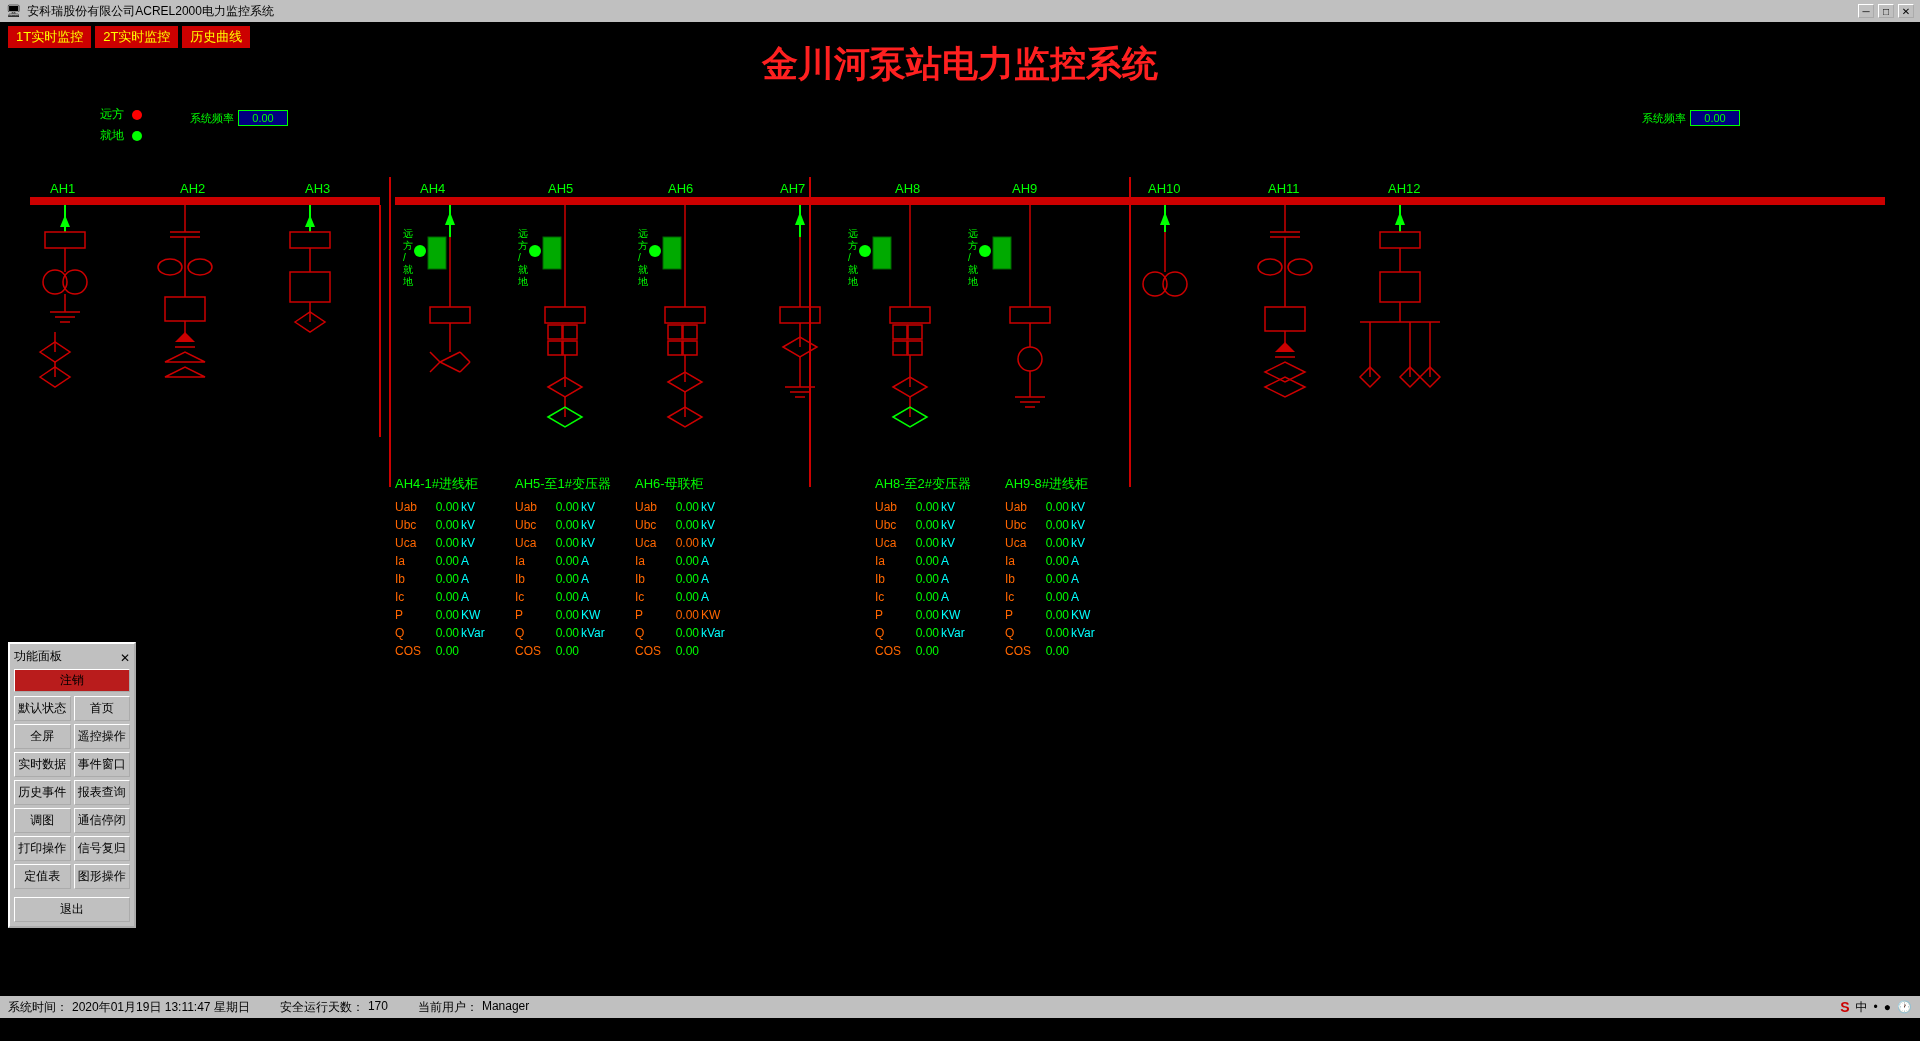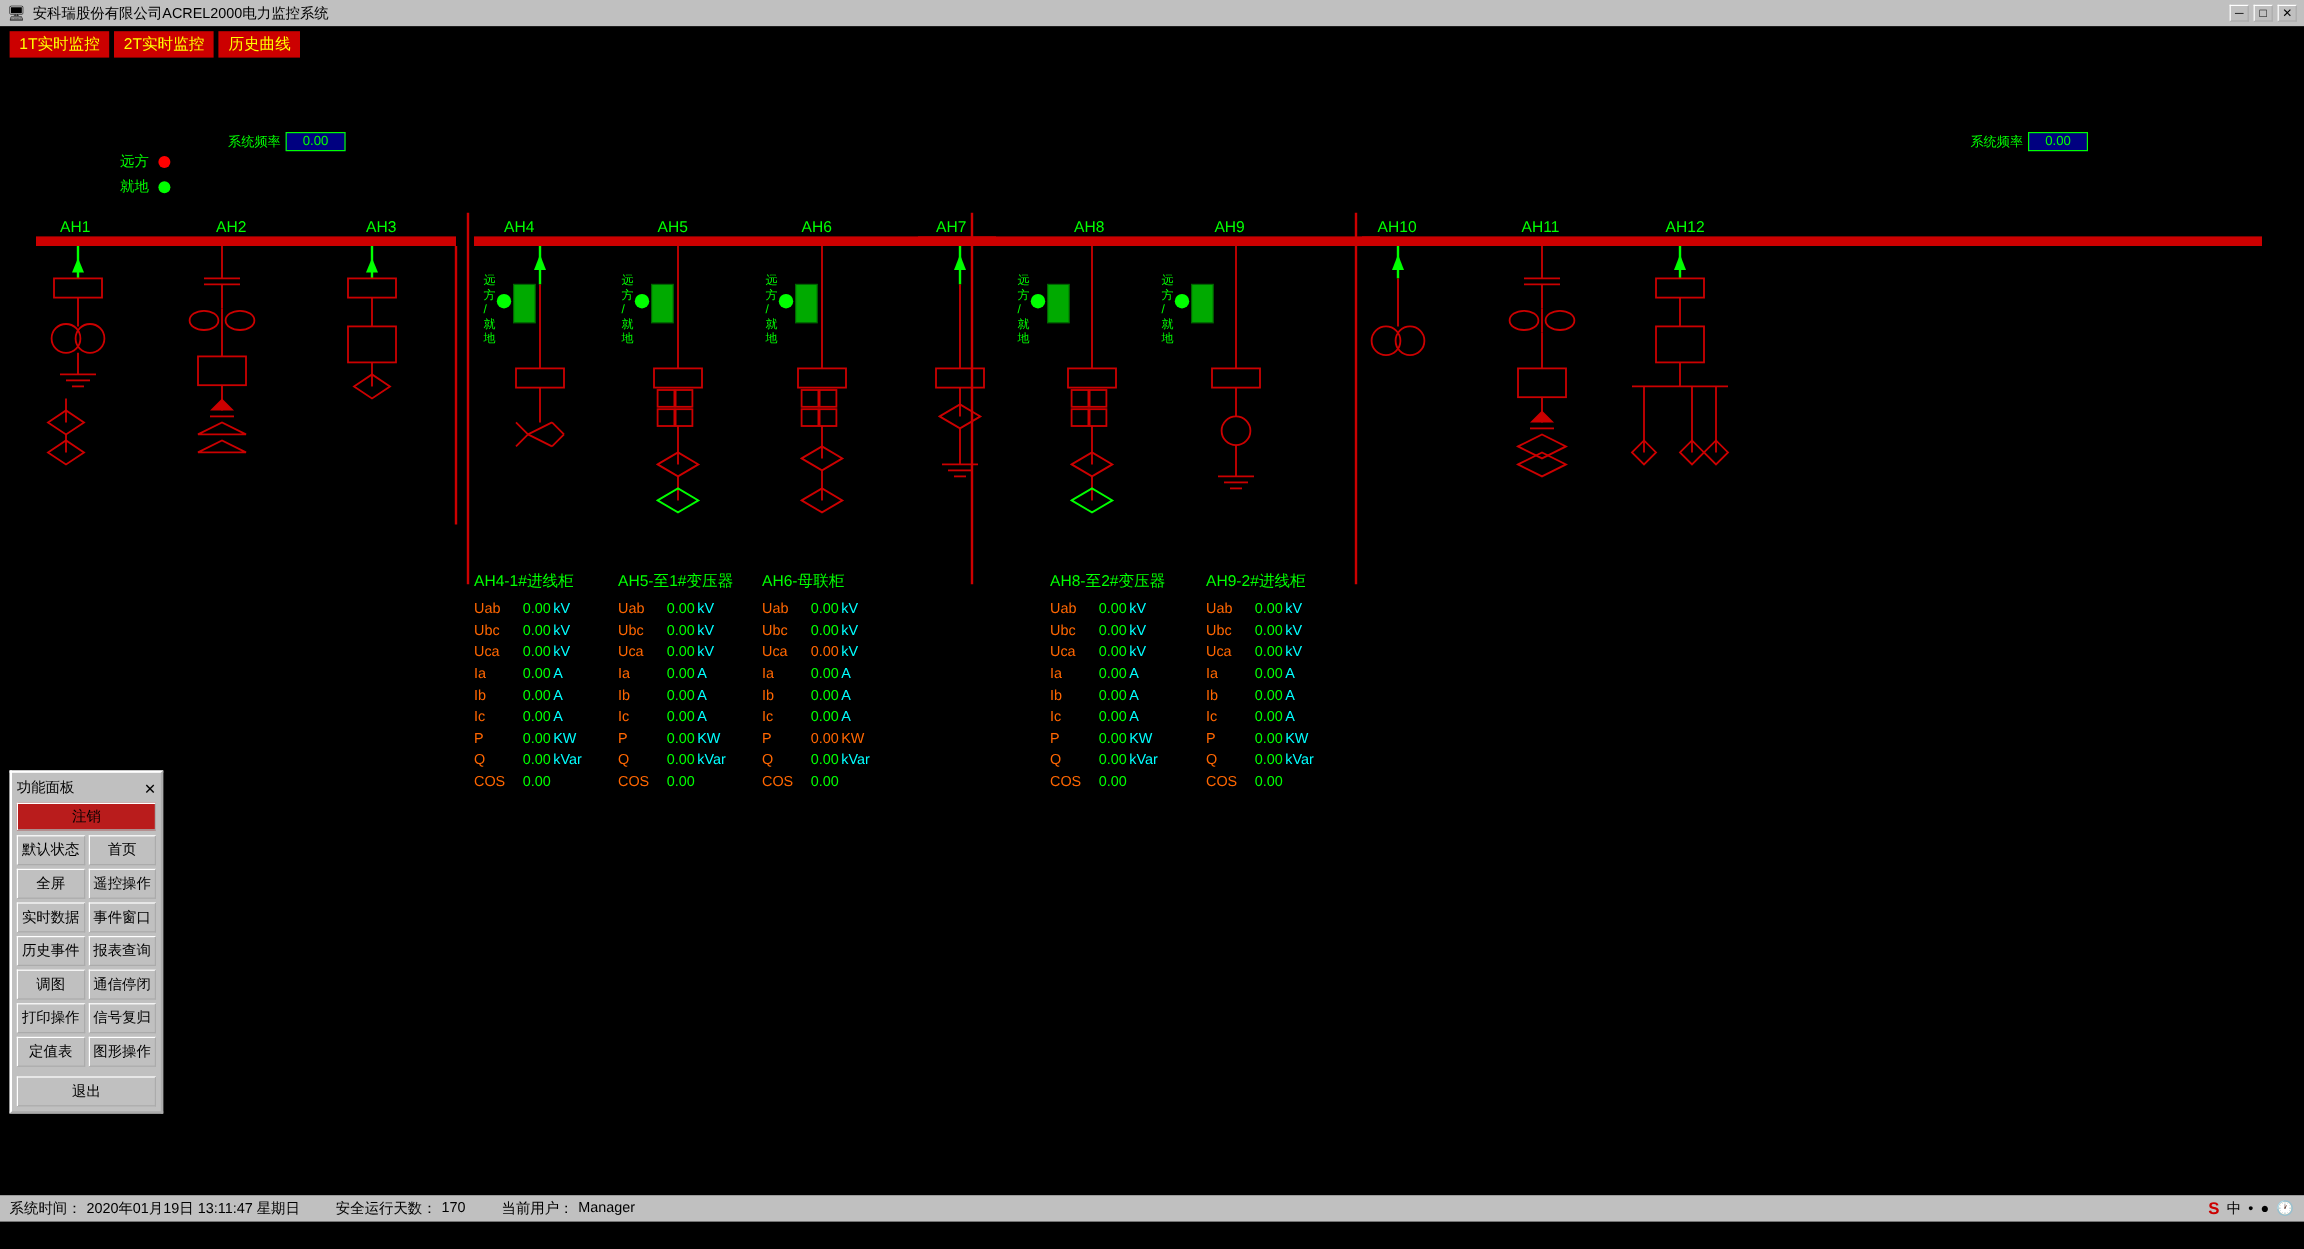--- a/index.html
+++ b/index.html
@@ -96,21 +96,21 @@
       color: #00ff00;
       border: 1px solid #00ff00;
       width: 50px;
       font-size: 11px;
       text-align: center;
       padding: 1px 2px;
     }
     
     #remote-local {
       position: absolute;
-      top: 104px;
+      top: 84px;
       left: 100px;
       display: flex;
       flex-direction: column;
       gap: 4px;
       font-size: 12px;
       color: #00ff00;
     }
     .indicator-row {
       display: flex;
       align-items: center;
@@ -236,20 +236,21 @@
 </div>
 
 <div id="main">
 
   <div id="menu-bar">
     <button class="menu-btn">1T实时监控</button>
     <button class="menu-btn">2T实时监控</button>
     <button class="menu-btn">历史曲线</button>
   </div>
 
+  <div id="page-title">金川河泵站电力监控系统</div>
 
   <div class="sys-freq-box" style="top:88px; left:190px;">
     <span class="freq-label">系统频率</span>
     <input class="freq-input" type="text" value="0.00" style="">
   </div>
 
   <div class="sys-freq-box" style="top:88px; right:180px;">
     <span class="freq-label">系统频率</span>
     <input class="freq-input" type="text" value="0.00" style="">
   </div>
@@ -686,21 +687,21 @@
         <span class="data-unit">kVar</span>
       </div>
     <div class="data-row">
         <span class="data-label">COS</span>
         <span class="data-value" style="color:#00ff00;">0.00</span>
         <span class="data-unit"></span>
       </div>
   </div>
 
   <div class="data-panel" style="left:1005px; top:453px;">
-    <div class="panel-title">AH9-2#进线柜</div>
+    <div class="panel-title">AH9-8#进线柜</div>
     <div class="data-row">
         <span class="data-label">Uab</span>
         <span class="data-value" style="color:#00ff00;">0.00</span>
         <span class="data-unit">kV</span>
       </div>
     <div class="data-row">
         <span class="data-label">Ubc</span>
         <span class="data-value" style="color:#00ff00;">0.00</span>
         <span class="data-unit">kV</span>
       </div>

